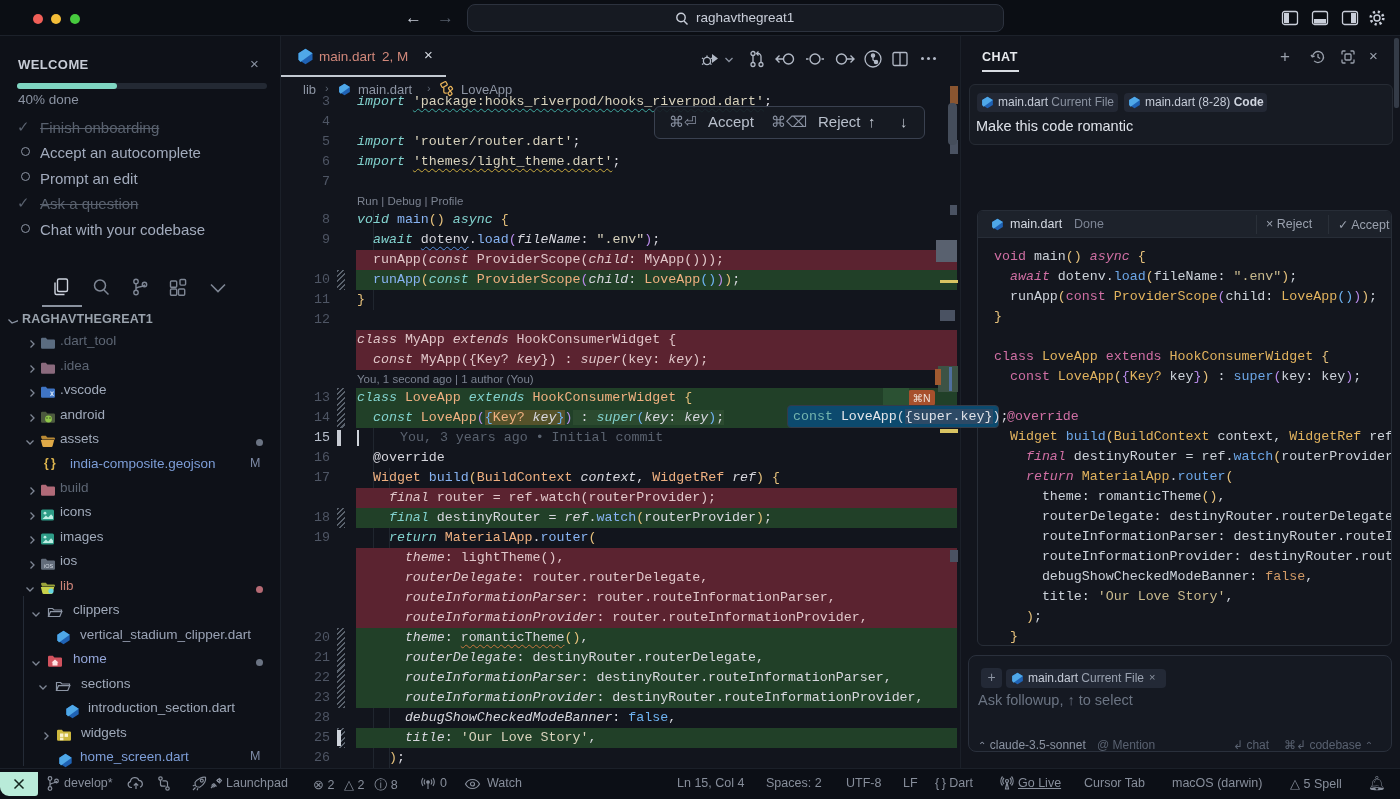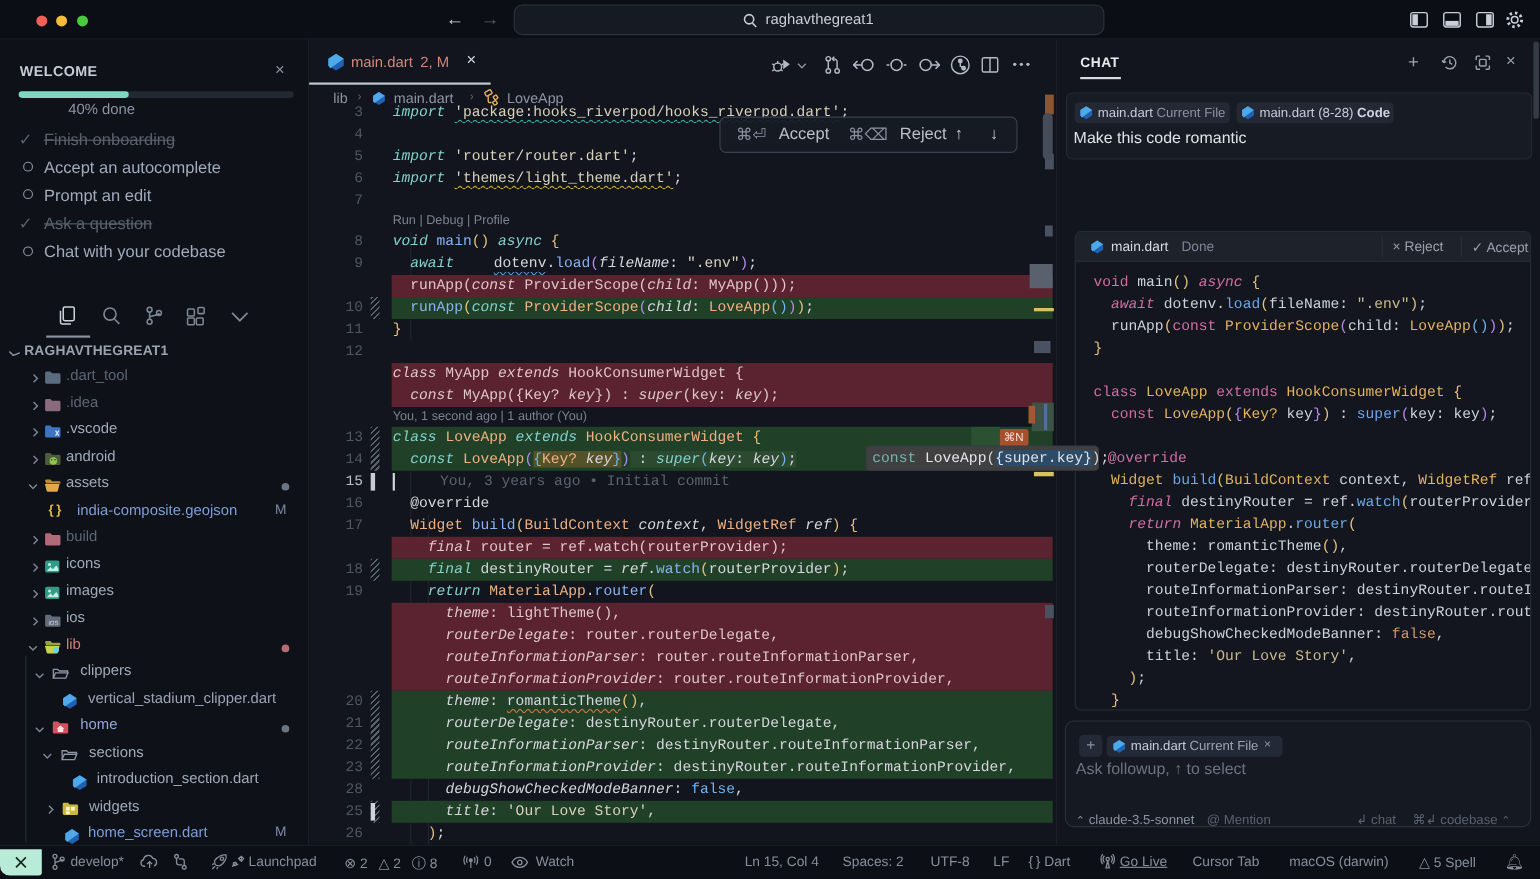--- a/index.html
+++ b/index.html
@@ -31,21 +31,21 @@
   #chatcode > div { white-space:pre; height:20px; }
   .gn { position:absolute; left:0; width:49px; text-align:right; font-family:"Liberation Mono",monospace; font-size:13.3px; color:#4e5564; height:20px; line-height:20px; }
   .cl { position:absolute; left:76px; height:20px; line-height:20px; font-family:"Liberation Mono",monospace; font-size:13.3px; white-space:pre; color:#d6d6dd; }
   .dg { position:absolute; left:75px; width:601px; height:20px; background:#214028; }
   .dr { position:absolute; left:75px; width:601px; height:20px; background:#5b2330; }
   .hat { position:absolute; left:56px; width:8px; height:20px; background:repeating-linear-gradient(135deg,#59616c 0 1.5px,transparent 1.5px 3.8px); }
   .rr { color:#dfc6c9; }
   .lens { position:absolute; left:76px; height:18px; line-height:18px; color:#7b8290; font-size:11.5px; }
   .wvt { text-decoration:underline wavy #3fa8a0 1px; text-underline-offset:3px; }
   .wvy { text-decoration:underline wavy #c8a93f 1px; text-underline-offset:3px; }
-  .wvb { text-decoration:underline wavy #5a8fd8 1px; text-underline-offset:3px;margin-left:28px; }
+  .wvb { text-decoration:underline wavy #5a8fd8 1px; text-underline-offset:3px; }
   .wvo { text-decoration:underline wavy #c8763f 1px; text-underline-offset:3px; }
 </style>
 </head>
 <body>
 
 <div class="abs" style="left:0;top:0;width:1400px;height:36px;background:#0b0e14;border-bottom:1px solid #1c212a;">
   <div class="abs" style="left:33px;top:14px;width:10px;height:10px;border-radius:50%;background:#f15f58;"></div>
   <div class="abs" style="left:51px;top:14px;width:10px;height:10px;border-radius:50%;background:#f4bd38;"></div>
   <div class="abs" style="left:70px;top:14px;width:10px;height:10px;border-radius:50%;background:#47ca3e;"></div>
   <div class="abs" style="left:405px;top:8px;color:#c9ced9;font-size:17px;">←</div>
@@ -75,21 +75,21 @@
       <circle cx="9" cy="9" r="6.3" stroke-dasharray="2.2 2.75" stroke-width="2.6"></circle>
     </svg>
 </div>
 
 <div class="abs" id="sidebar" style="left:0;top:36px;width:281px;height:732px;background:#0e1118;border-right:1px solid #1b2029;">
 
   <div class="abs" style="left:18px;top:21px;color:#c7ccd6;font-size:13px;font-weight:bold;letter-spacing:0.4px;">WELCOME</div>
   <div class="abs" style="left:250px;top:19px;color:#8a93a2;font-size:15px;">×</div>
   <div class="abs" style="left:17px;top:47px;width:250px;height:6px;border-radius:3px;background:#232933;"></div>
   <div class="abs" style="left:17px;top:47px;width:100px;height:6px;border-radius:3px;background:#7fd6c2;"></div>
-  <div class="abs" style="left:18px;top:56px;color:#8b93a2;font-size:13.5px;margin-left:44px;">40% done</div>
+  <div class="abs" style="left:18px;top:56px;color:#8b93a2;font-size:13.5px;">40% done</div>
 
   <div class="abs" style="left:17px;top:82px;color:#59616e;font-size:15px;">✓</div>
   <div class="abs" style="left:40px;top:83px;color:#59616e;font-size:15px;text-decoration:line-through;">Finish onboarding</div>
   <div class="abs" style="left:21px;top:111px;width:9px;height:9px;border:1.5px solid #8d95a4;border-radius:50%;"></div>
   <div class="abs" style="left:40px;top:108px;color:#a2abbc;font-size:15px;">Accept an autocomplete</div>
   <div class="abs" style="left:21px;top:136px;width:9px;height:9px;border:1.5px solid #8d95a4;border-radius:50%;"></div>
   <div class="abs" style="left:40px;top:134px;color:#a2abbc;font-size:15px;">Prompt an edit</div>
   <div class="abs" style="left:17px;top:158px;color:#59616e;font-size:15px;">✓</div>
   <div class="abs" style="left:40px;top:159px;color:#59616e;font-size:15px;text-decoration:line-through;">Ask a question</div>
   <div class="abs" style="left:21px;top:188px;width:9px;height:9px;border:1.5px solid #8d95a4;border-radius:50%;"></div>
@@ -436,21 +436,21 @@
   <div class="abs" style="left:373px;top:70px;width:271px;height:33px;background:rgba(23,27,35,0.92);border:1px solid #3a4150;border-radius:6px;">
     <span class="abs" style="left:14px;top:6px;color:#8a92a2;font-size:15px;">⌘⏎</span>
     <span class="abs" style="left:53px;top:6px;color:#b9c0cc;font-size:15px;">Accept</span>
     <span class="abs" style="left:116px;top:6px;color:#8a92a2;font-size:15px;">⌘⌫</span>
     <span class="abs" style="left:163px;top:6px;color:#b9c0cc;font-size:15px;">Reject</span>
     <span class="abs" style="left:213px;top:6px;color:#c2c8d2;font-size:15px;">↑</span>
     <span class="abs" style="left:245px;top:6px;color:#c2c8d2;font-size:15px;">↓</span>
   </div>
 </div>
 
-<div class="abs" style="left:787px;top:405px;width:212px;height:23px;background:#404040;border:1px solid #343b48;border-radius:4px;z-index:30;">
+<div class="abs" style="left:787px;top:405px;width:212px;height:23px;background:#0c4a6e;border:1px solid #343b48;border-radius:4px;z-index:30;">
   <div style="position:absolute;left:5px;top:1px;font-family:'Liberation Mono',monospace;font-size:13.3px;line-height:20px;white-space:pre;"><span style="color:#74b5ae">const</span> <span style="color:#e4e6ea">LoveApp</span><span class="pw">(</span><span style="background:#2d4a66;color:#dfe2e8">{super.key}</span><span class="pw">);</span></div>
 </div>
 
 <div class="abs" id="chat" style="left:960px;top:36px;width:440px;height:732px;background:#12151d;border-left:1px solid #1b2029;overflow:hidden;">
   <div class="abs" style="left:21px;top:14px;color:#e8eaee;font-size:12.5px;font-weight:bold;letter-spacing:0.5px;">CHAT</div>
   <div class="abs" style="left:21px;top:34px;width:37px;height:2px;background:#d8dce2;"></div>
   <div class="abs" style="left:319px;top:11px;color:#9aa1ad;font-size:17px;">+</div>
   <svg class="abs" style="left:349px;top:13px" width="16" height="16" viewBox="0 0 16 16" fill="none" stroke="#9aa1ad" stroke-width="1.3">
       <path d="M2.5 8a5.5 5.5 0 1 1 1.6 3.9M2.5 8l-1.5-2M2.5 8l2.2-1"></path>
       <path d="M8 5v3.2l2.2 1.3"></path>

